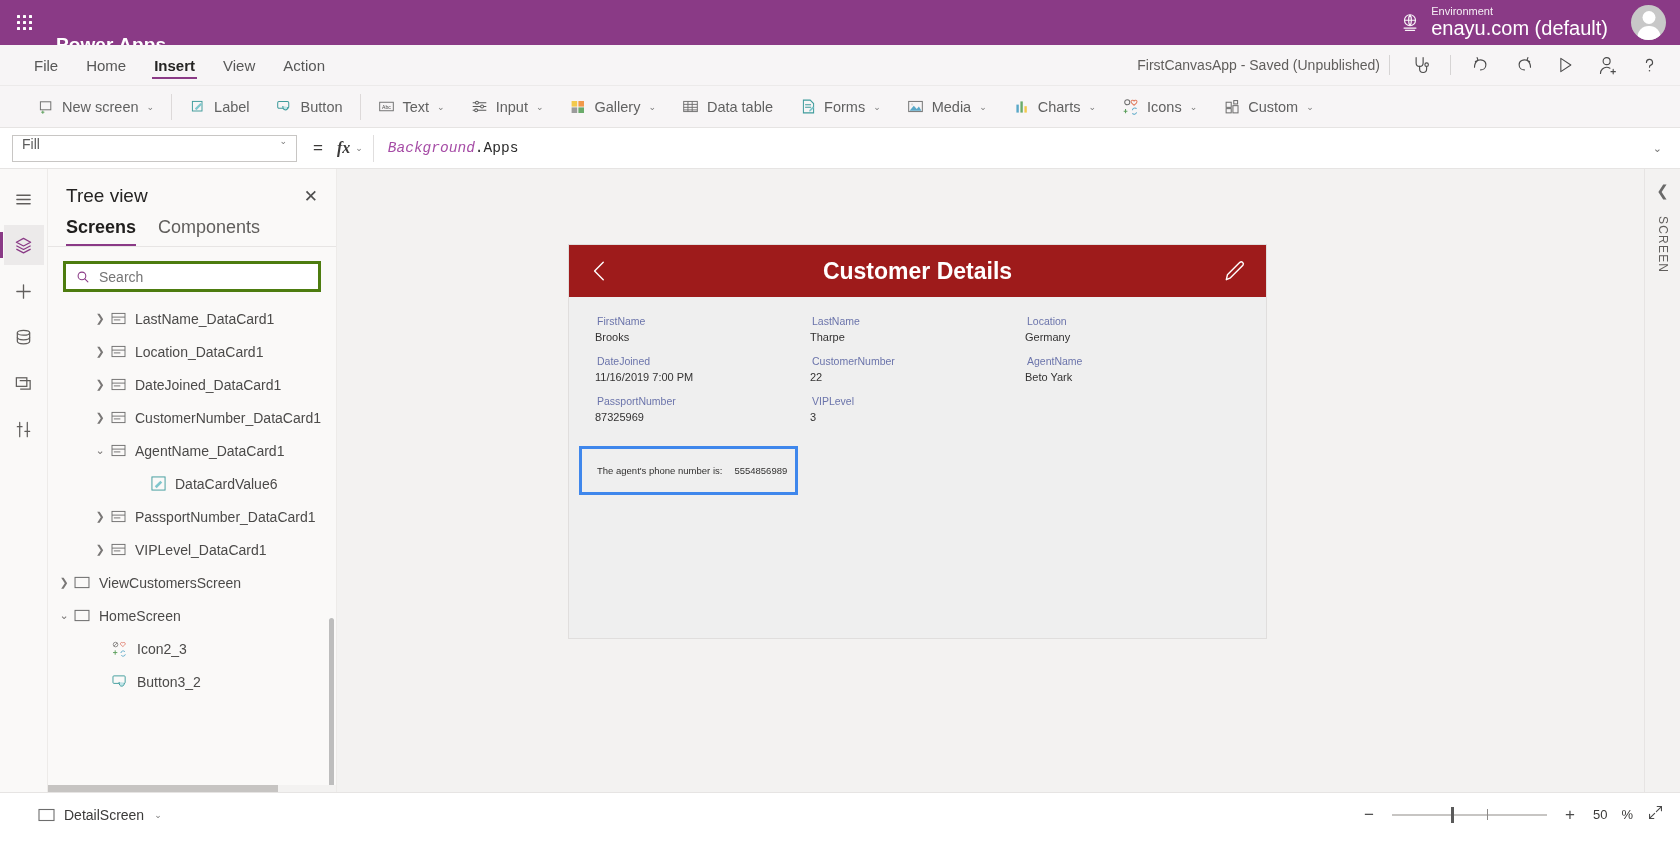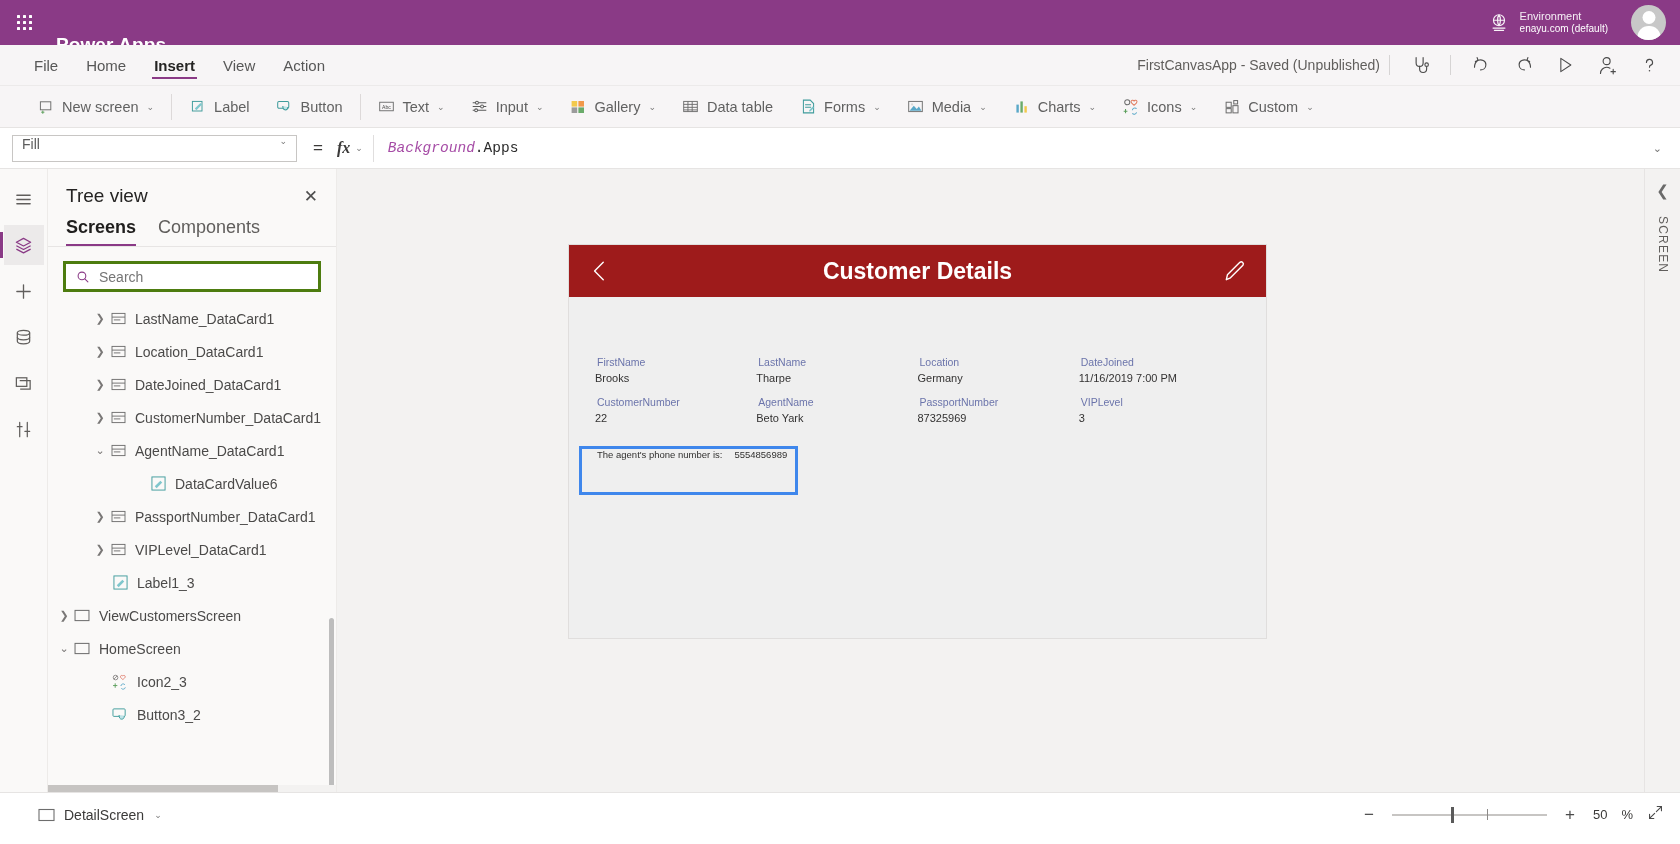--- a/index.html
+++ b/index.html
@@ -20,21 +20,21 @@
   .waffle-grid { display: grid; grid-template-columns: repeat(3, 3px); grid-gap: 3px; }
   .waffle-grid i { width: 3px; height: 3px; background: #fff; display: block; border-radius: 0.5px; }
   .brand { font-size: 19px; font-weight: bold; letter-spacing: 0.1px; padding-left: 8px; margin-top: 44px; }
   .env-wrap {
     position: absolute; right: 72px; top: 0; height: 45px;
     display: flex; align-items: center; gap: 10px;
   }
   .env-icon { width: 22px; height: 22px; opacity: .95; }
   .env-text { line-height: 1.15; }
   .env-label { font-size: 11px; opacity: .92; }
-  .env-name { font-size: 10px; text-align: center; }
+  .env-name { font-size: 20px; text-align: center; }
   .avatar {
     position: absolute; right: 14px; top: 5px;
     width: 35px; height: 35px; border-radius: 50%;
     background: #c8c8c8; overflow: hidden; cursor: pointer;
   }
   .avatar .head { position: absolute; left: 50%; top: 6px; transform: translateX(-50%); width: 13px; height: 13px; border-radius: 50%; background: #fff; }
   .avatar .body { position: absolute; left: 50%; top: 21px; transform: translateX(-50%); width: 23px; height: 18px; border-radius: 11px 11px 0 0; background: #fff; }
 
   
   .menubar {
@@ -173,30 +173,30 @@
     height: 52px; background: #9e1b1b; display: flex; align-items: center;
     justify-content: space-between; padding: 0 18px; position: relative;
   }
   .app-title {
     position: absolute; left: 0; right: 0; text-align: center;
     color: #fff; font-size: 23px; font-weight: bold; pointer-events: none;
   }
   .hdr-ico { width: 26px; height: 26px; color: #fff; z-index: 2; cursor: pointer; }
 
   .form-grid {
-    display: grid; grid-template-columns: repeat(4, 1fr);
-    padding: 18px 26px 0 26px; row-gap: 8px; margin-top: 41px;
+    display: grid; grid-template-columns: repeat(3, 1fr);
+    padding: 18px 26px 0 26px; row-gap: 8px;
   }
   .fld-label { font-size: 10.5px; color: #6b74ab; padding-left: 2px; }
   .fld-value { font-size: 11px; color: #333232; margin-top: 4px; margin-bottom: 4px; }
 
   .sel-label {
     position: absolute; left: 10px; top: 201px; width: 219px; height: 49px;
     border: 3px solid #3f87ec; background: #efefef;
-    display: flex; padding-left: 15px;
+    display: flex; align-items: center; padding-left: 15px;
   }
   .sel-label .txt { font-size: 9.5px; color: #323130; white-space: nowrap; }
   .sel-label .num { margin-left: 12px; }
 
   .right-rail {
     position: absolute; right: 0; top: 0; width: 36px; height: 100%;
     background: #f3f2f1; border-left: 1px solid #e6e4e3;
     display: flex; flex-direction: column; align-items: center; padding-top: 13px;
   }
   .rr-chev { font-size: 15px; color: #6a6a6a; cursor: pointer; }
@@ -617,29 +617,20 @@
         <span class="tchev">❯</span>
         <span class="ticon">
             <svg width="15" height="13" viewBox="0 0 16 14" fill="none" stroke="#6d6d6d" stroke-width="1">
               <rect x="1" y="1.5" width="14" height="11"></rect>
               <path d="M1 5.5h14M3 8.5h7"></path>
             </svg>
           </span>
         <span>VIPLevel_DataCard1</span>
       </div>
 
-      <div class="tnode" style="padding-left:62px">
-        <span class="ticon">
-            <svg width="15" height="15" viewBox="0 0 16 16" fill="none" stroke="#3f9c9c" stroke-width="1">
-              <rect x="1" y="1" width="14" height="14"></rect>
-              <path d="M4 11l6-6 2 2-6 6z" fill="#7fc7cd" stroke="none"></path>
-            </svg>
-          </span>
-        <span>Label1_3</span>
-      </div>
 
 
       <div class="tnode" style="padding-left:8px">
         <span class="tchev">❯</span>
         <span class="ticon">
             <svg width="16" height="13" viewBox="0 0 17 14" fill="none" stroke="#6d6d6d" stroke-width="1.1">
               <rect x="1" y="1.5" width="15" height="11"></rect>
             </svg>
           </span>
         <span>ViewCustomersScreen</span>

